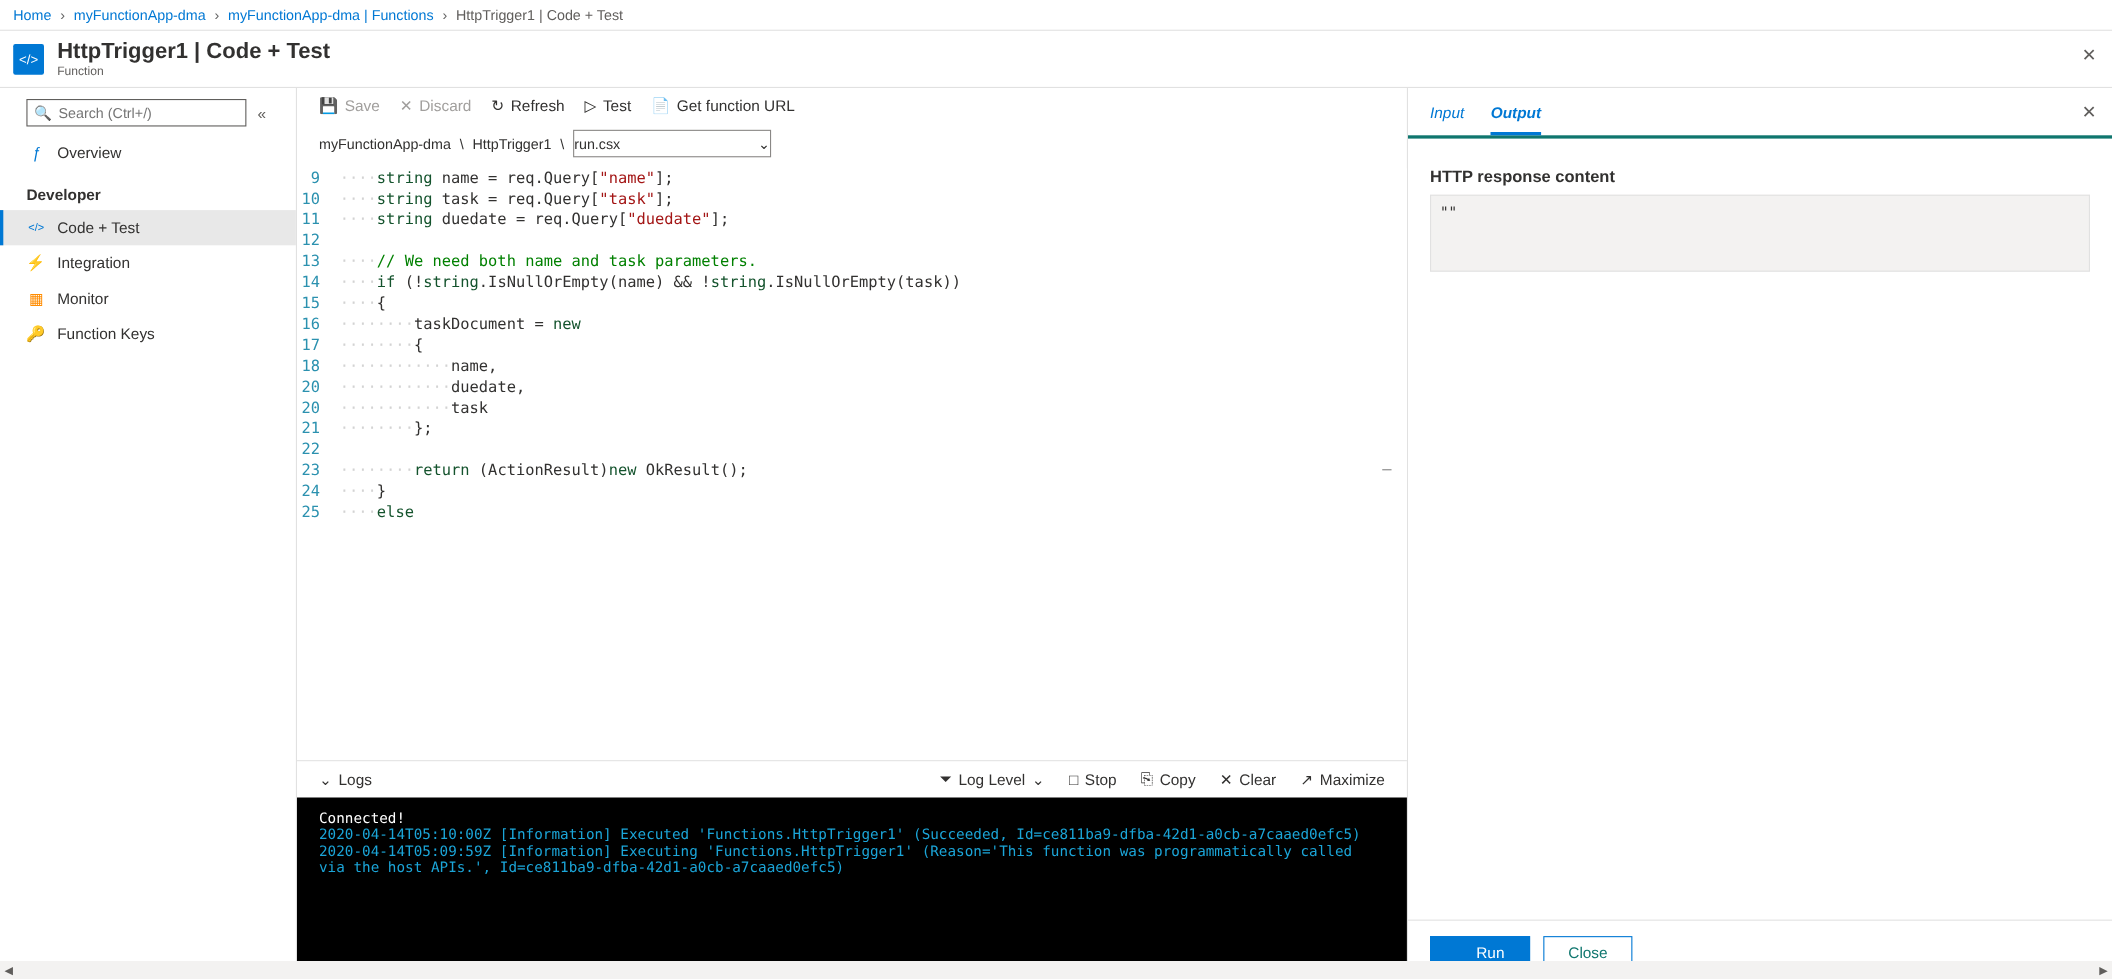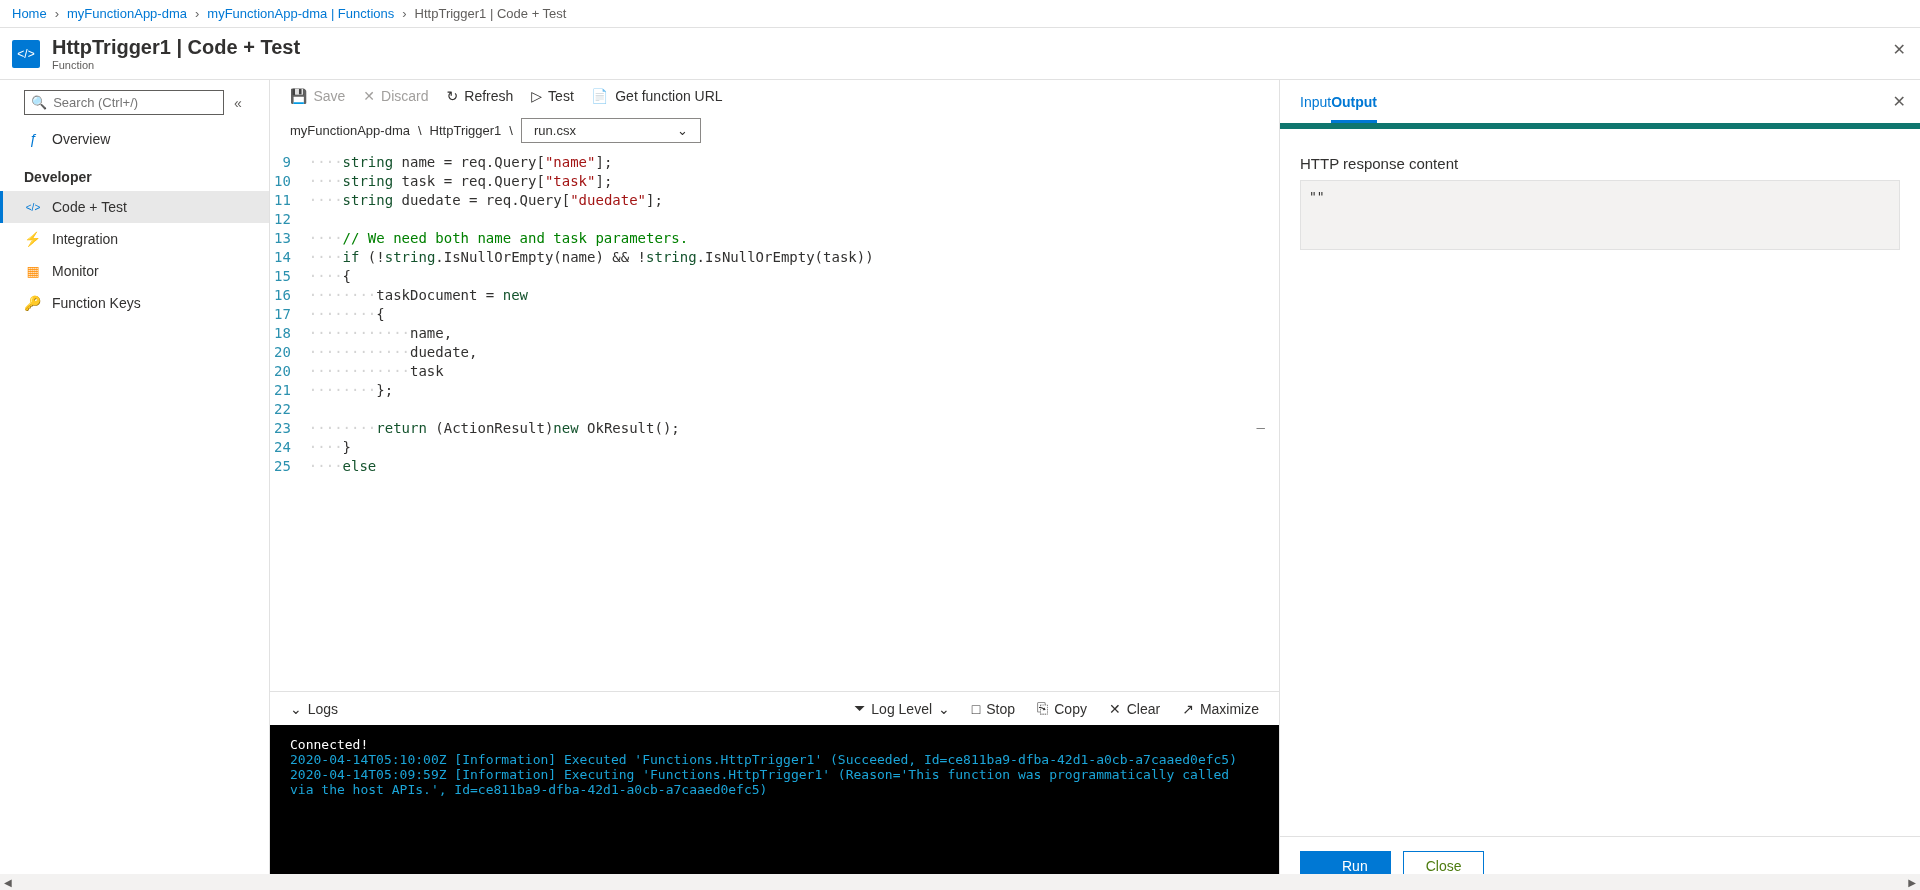--- a/index.html
+++ b/index.html
@@ -21,52 +21,52 @@
 .collapse-toggle { margin-left: 10px; color: #605e5c; cursor: pointer; font-size: 14px; }
 .nav-item { display: flex; align-items: center; padding: 8px 24px; cursor: pointer; font-size: 14px; }
 .nav-item.active { background: #e8e8e8; border-left: 3px solid #0078d4; padding-left: 21px; }
 .nav-item .nav-icon { width: 18px; margin-right: 10px; display: inline-flex; justify-content: center; }
 .nav-heading { padding: 14px 24px 6px; font-weight: 600; font-size: 14px; }
 .center { flex: 1; display: flex; flex-direction: column; border-right: 1px solid #e1e1e1; min-width: 0; }
 .toolbar { display: flex; align-items: center; padding: 8px 20px; gap: 18px; font-size: 14px; color: #323130; }
 .toolbar .tb-item { display: flex; align-items: center; gap: 6px; cursor: pointer; }
 .toolbar .tb-item.disabled { color: #a19f9d; }
 .path-row { display: flex; align-items: center; padding: 6px 20px 10px; gap: 8px; }
-.path-select { border: 1px solid #8a8886; padding: 4px 12px; min-width: 180px; display: flex; justify-content: space-between; align-items: center; cursor: pointer; }
+.path-select { border: 1px solid #8a8886; padding: 4px 0; min-width: 180px; display: flex; justify-content: space-between; align-items: center; cursor: pointer; }
 .editor { flex: 1; overflow: hidden; background: #fff; font-family: Consolas, monospace; font-size: 14px; line-height: 19px; position: relative; }
 .editor-lines { display: flex; }
 .gutter { text-align: right; color: #2b91af; padding-right: 14px; user-select: none; }
 .gutter div { padding: 0 4px; }
 .code { flex: 1; white-space: pre; }
 .code .ws { color: #d3d3d3; }
 .code .kw { color: #14532d; }
 .code .str { color: #a31515; }
 .code .cmt { color: #008000; }
 .collapse-marker { position: absolute; right: 14px; top: 265px; color: #808080; }
 .logs-bar { display: flex; align-items: center; padding: 8px 20px; gap: 22px; border-top: 1px solid #e1e1e1; font-size: 14px; }
 .logs-bar .spacer { flex: 1; }
 .logs-bar .tb-item { display: flex; align-items: center; gap: 6px; cursor: pointer; }
 .console { background: #000; color: #fff; padding: 12px 20px; font-family: Consolas, monospace; font-size: 13px; height: 170px; overflow: auto; }
 .console .info { color: #1ba5d8; }
 .right-panel { width: 640px; position: relative; display: flex; flex-direction: column; }
 .right-panel .close-btn { position: absolute; right: 14px; top: 12px; font-size: 16px; cursor: pointer; color: #605e5c; }
-.tabs { display: flex; padding: 14px 20px 0; border-bottom: 6px solid #0f766e; }
+.tabs { display: flex; gap: 24px; padding: 14px 20px 0; border-bottom: 3px solid #0f766e; font-style: italic; }
 .tab { font-size: 14px; padding-bottom: 10px; cursor: pointer; color: #0078d4; }
 .tab.active { border-bottom: 3px solid #0078d4; font-weight: 600; }
 .tab.inactive { color: #0078d4; }
 .output-body { padding: 26px 20px; flex: 1; }
 .resp-box { border: 2px solid #d63384; padding: 10px 12px; margin-bottom: 18px; width: fit-content; min-width: 155px; }
 .resp-box .label { font-size: 15px; font-weight: 600; margin-bottom: 4px; }
 .resp-box .val { font-size: 14px; color: #605e5c; }
-.resp-content .label { font-size: 15px; font-weight: 400; margin-bottom: 8px; }
+.resp-content .label { font-size: 15px; font-weight: 700; margin-bottom: 8px; }
 .resp-content .box { background: #f3f2f1; border: 1px solid #e1e1e1; padding: 8px; min-height: 70px; font-family: Consolas, monospace; }
 .footer-btns { display: flex; gap: 12px; padding: 14px 20px; border-top: 1px solid #e1e1e1; }
 .btn { padding: 6px 22px; font-size: 14px; cursor: pointer; border: 1px solid #0078d4; }
 .btn.primary { background: #0078d4; color: #fff; padding-left: 41px; }
-.btn.secondary { background: #fff; color: #4d7c0f; }
+.btn.secondary { background: #fff; color: #0f766e; }
 .hscroll { position: fixed; bottom: 0; left: 0; right: 0; height: 16px; background: #f3f2f1; display: flex; align-items: center; padding: 0 4px; }
 .hscroll .arrow { font-size: 10px; color: #605e5c; }
 .hscroll .track { flex: 1; }
 </style>
 </head>
 <body>
 
 <div class="breadcrumb">
   <a>Home</a>
   <span class="sep">›</span>

